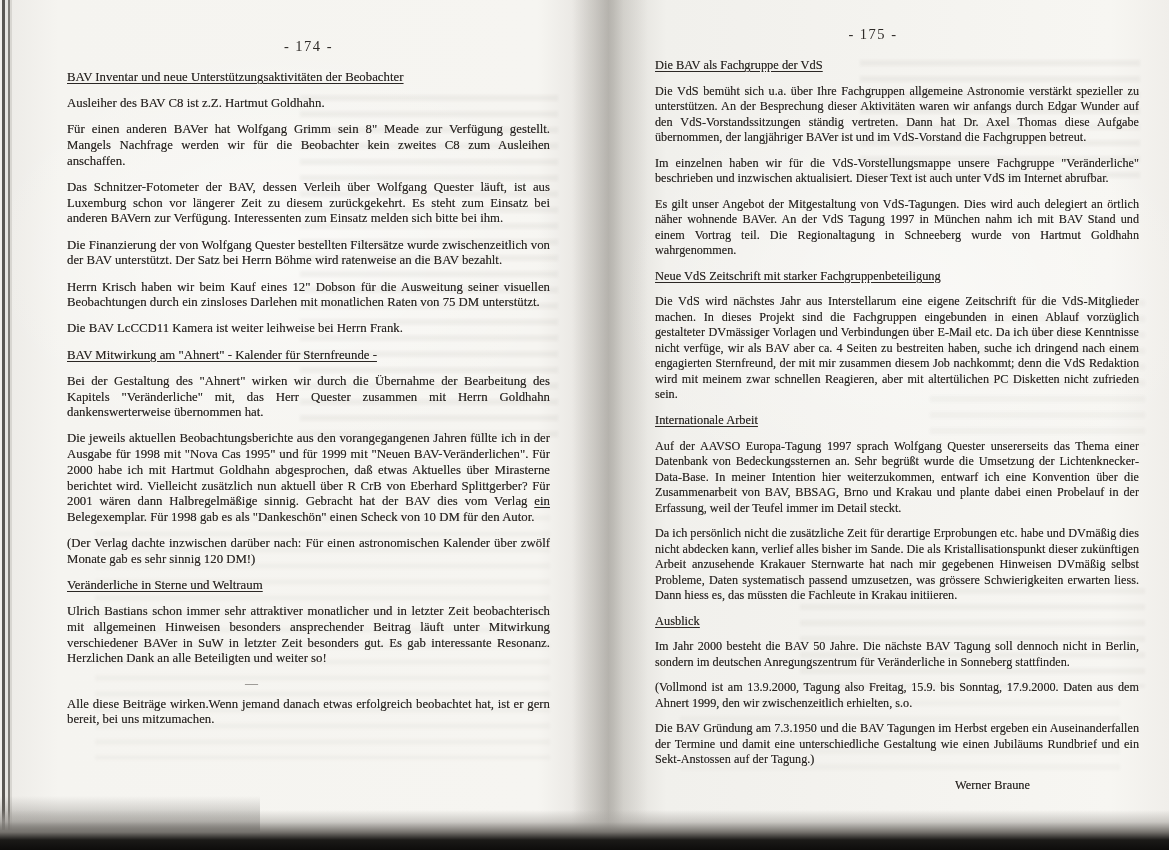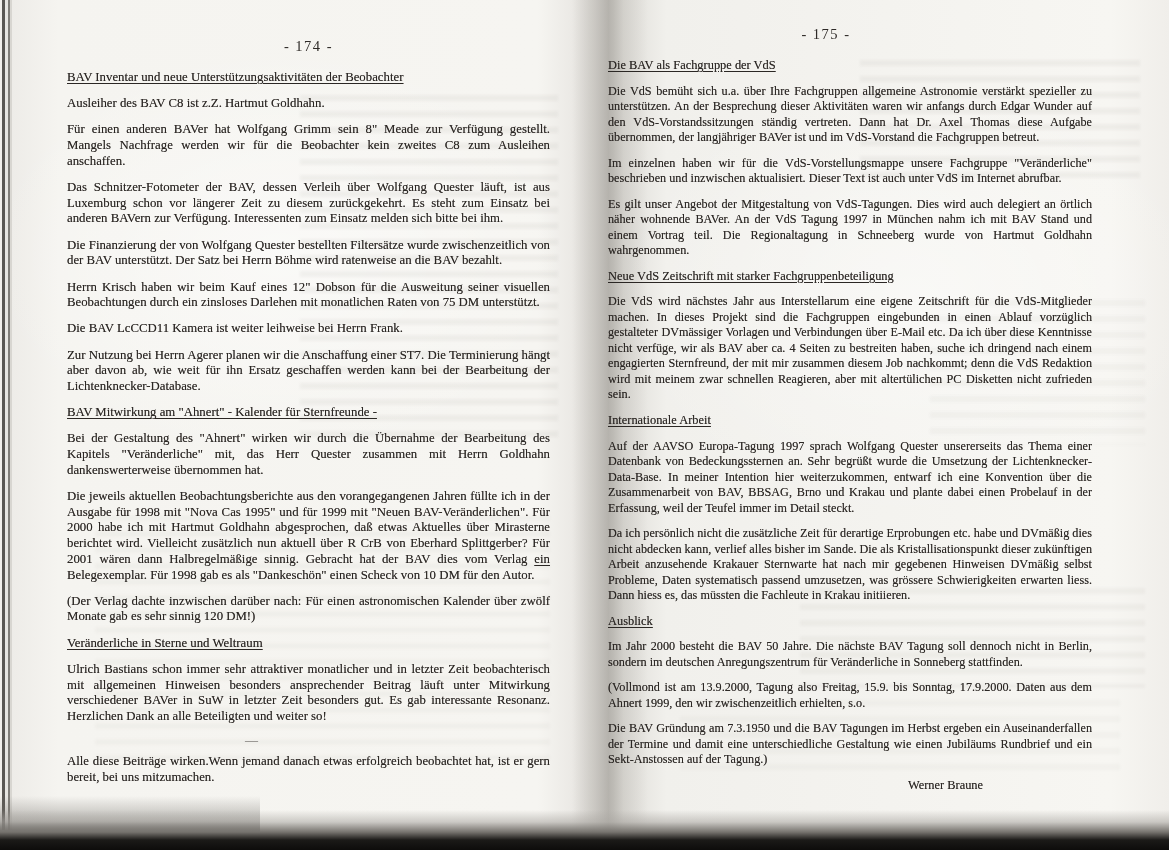--- a/index.html
+++ b/index.html
@@ -38,21 +38,21 @@
   }
   .g1{left:300px;top:95px;width:258px;height:350px;}
   .g2{left:95px;top:515px;width:455px;height:245px;opacity:.32;}
   .g3{left:860px;top:60px;width:280px;height:125px;}
   .g4{left:930px;top:300px;width:215px;height:145px;opacity:.4;}
   .g5{left:800px;top:588px;width:345px;height:100px;opacity:.45;}
   .g6{left:680px;top:700px;width:440px;height:78px;opacity:.3;}
   
   .page{position:absolute;top:26px;}
   .page-left{left:67px;width:483px;margin-top:12px;}
-  .page-right{left:608px;width:484px;}
+  .page-right{left:655px;width:484px;}
   .pagenum{
     text-align:center;font-size:14.5px;letter-spacing:1.5px;
     margin:0 0 15px;color:#2e2a27;
   }
   .page-right .pagenum{transform:translateX(-24px);}
   .para{
     margin:0 0 10.5px;text-align:justify;font-size:12.8px;line-height:15.7px;
     text-shadow:0 0 .4px rgba(43,39,36,.55);
   }
   .page-right .para{font-size:12.2px;line-height:15.5px;margin-bottom:10px;}
@@ -87,21 +87,20 @@
 
   <div class="page page-left">
     <div class="pagenum">- 174 -</div>
     <h2 class="head">BAV Inventar und neue Unterstützungsaktivitäten der Beobachter</h2>
     <p class="para">Ausleiher des BAV C8 ist z.Z.  Hartmut Goldhahn.</p>
     <p class="para">Für einen anderen BAVer hat Wolfgang Grimm sein 8" Meade zur Verfügung gestellt. Mangels Nachfrage werden wir für die Beobachter kein zweites C8 zum Ausleihen anschaffen.</p>
     <p class="para">Das Schnitzer-Fotometer der BAV, dessen Verleih über Wolfgang Quester läuft, ist aus Luxemburg schon vor längerer Zeit zu diesem zurückgekehrt. Es steht zum Einsatz bei anderen BAVern zur Verfügung. Interessenten zum Einsatz melden sich bitte bei ihm.</p>
     <p class="para">Die Finanzierung der von Wolfgang Quester bestellten Filtersätze wurde zwischenzeitlich von der BAV unterstützt. Der Satz bei Herrn Böhme wird ratenweise an die BAV bezahlt.</p>
     <p class="para">Herrn Krisch haben wir beim Kauf eines 12" Dobson für die Ausweitung seiner visuellen Beobachtungen durch ein zinsloses Darlehen mit monatlichen Raten von 75 DM unterstützt.</p>
     <p class="para">Die BAV  LcCCD11 Kamera ist weiter leihweise bei Herrn Frank.</p>
-    <p class="para">Zur Nutzung bei Herrn Agerer planen wir die Anschaffung einer ST7. Die Terminierung hängt aber davon ab, wie weit für ihn  Ersatz geschaffen werden kann bei der Bearbeitung der Lichtenknecker-Database.</p>
     <h2 class="head">BAV Mitwirkung am "Ahnert" - Kalender für Sternfreunde -</h2>
     <p class="para">Bei der Gestaltung des "Ahnert" wirken wir durch die Übernahme der Bearbeitung des Kapitels "Veränderliche" mit, das Herr Quester zusammen mit Herrn Goldhahn dankenswerterweise übernommen hat.</p>
     <p class="para">
       <span>Die jeweils aktuellen Beobachtungsberichte aus den vorangegangenen Jahren füllte ich in der Ausgabe für 1998 mit "Nova Cas 1995" und für 1999 mit "Neuen BAV-Veränderlichen". Für 2000 habe ich mit Hartmut Goldhahn abgesprochen, daß etwas Aktuelles über Mirasterne berichtet wird. Vielleicht zusätzlich nun aktuell über R CrB von Eberhard Splittgerber? Für 2001 wären dann Halbregelmäßige sinnig. Gebracht hat der BAV dies vom Verlag </span><span class="uline">ein</span><span> Belegexemplar. Für 1998 gab es als "Dankeschön" einen Scheck von 10 DM für den Autor.</span>
     </p>
     <p class="para">(Der Verlag dachte inzwischen darüber nach: Für einen astronomischen Kalender über zwölf Monate gab es sehr sinnig 120 DM!)</p>
     <h2 class="head">Veränderliche in Sterne und Weltraum</h2>
     <p class="para">Ulrich Bastians schon immer sehr attraktiver monatlicher und in letzter Zeit beobachterisch mit allgemeinen Hinweisen besonders ansprechender Beitrag läuft unter Mitwirkung verschiedener BAVer in SuW in letzter Zeit besonders gut. Es gab interessante Resonanz. Herzlichen Dank an alle Beteiligten und weiter so!</p>
     <div class="divider">—</div>
     <p class="para">Alle diese Beiträge wirken.Wenn jemand danach etwas erfolgreich beobachtet hat, ist er gern bereit, bei uns mitzumachen.</p>

